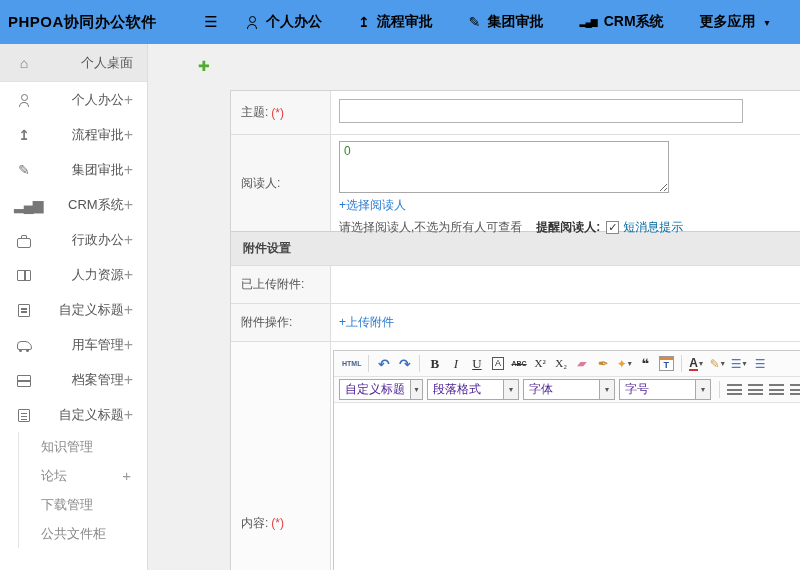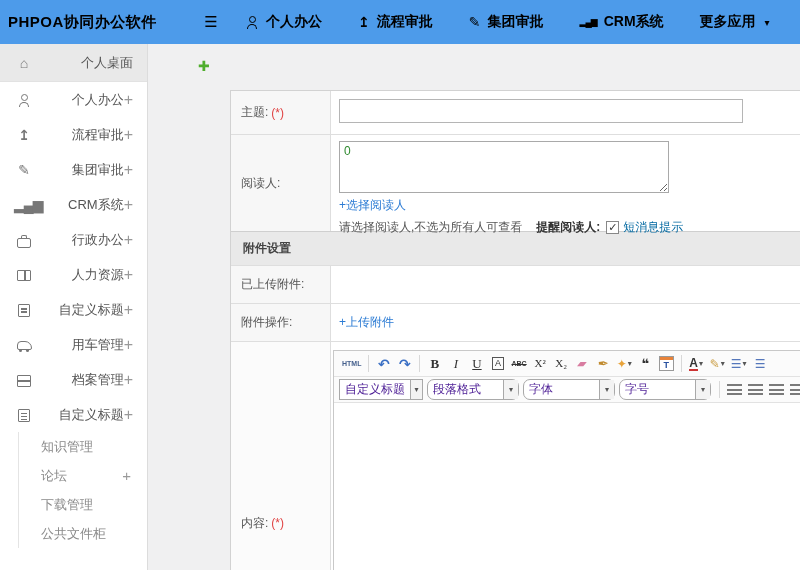--- a/index.html
+++ b/index.html
@@ -105,21 +105,21 @@
   .ic-paste::before { content:""; position:absolute; top:0; left:0; right:0; height:3px; background:#e8833a; }
   .ic-paste .g { font-size:9px; font-weight:bold; color:#2a52a0; display:block; margin-top:4px; }
   .g-fontcolor { font-size:12px; font-weight:bold; border-bottom:2px solid #c33; line-height:12px; }
   .g-highlight { color:#c99b3f; font-size:12px; }
   .g-list { color:#5577bb; font-size:12px; }
   .caret-sm { font-style:normal; font-size:8px; color:#555; margin-left:1px; }
 
   .ed-select { display:inline-flex; align-items:center; height:21px; border:1px solid #a9a9a9; background:#fff; margin-right:4px; cursor:pointer; flex-shrink:0; }
   .ed-select-label { font-size:12px; color:#4c1d95; padding:0 5px; flex:1; white-space:nowrap; }
   .ed-select-arrow { width:15px; height:100%; border-left:1px solid #a9a9a9; background:#f3f3f3; display:inline-flex; align-items:center; justify-content:center; font-size:8px; color:#555; font-style:normal; }
-  .w84 { width:84px; } .w92 { width:92px;border-radius:7px; }
+  .w84 { width:84px; } .w92 { width:92px; }
   .ic-align { width:15px; height:11px; background:repeating-linear-gradient(to bottom,#7a7a7a 0 2px,transparent 2px 4.6px); }
   .ed-body { height:300px; background:#fff; }
 </style>
 </head>
 <body>
 
 <div class="header">
   <div class="logo">PHPOA协同办公软件</div>
   <div class="hamburger">☰</div>
   <div class="topnav">

